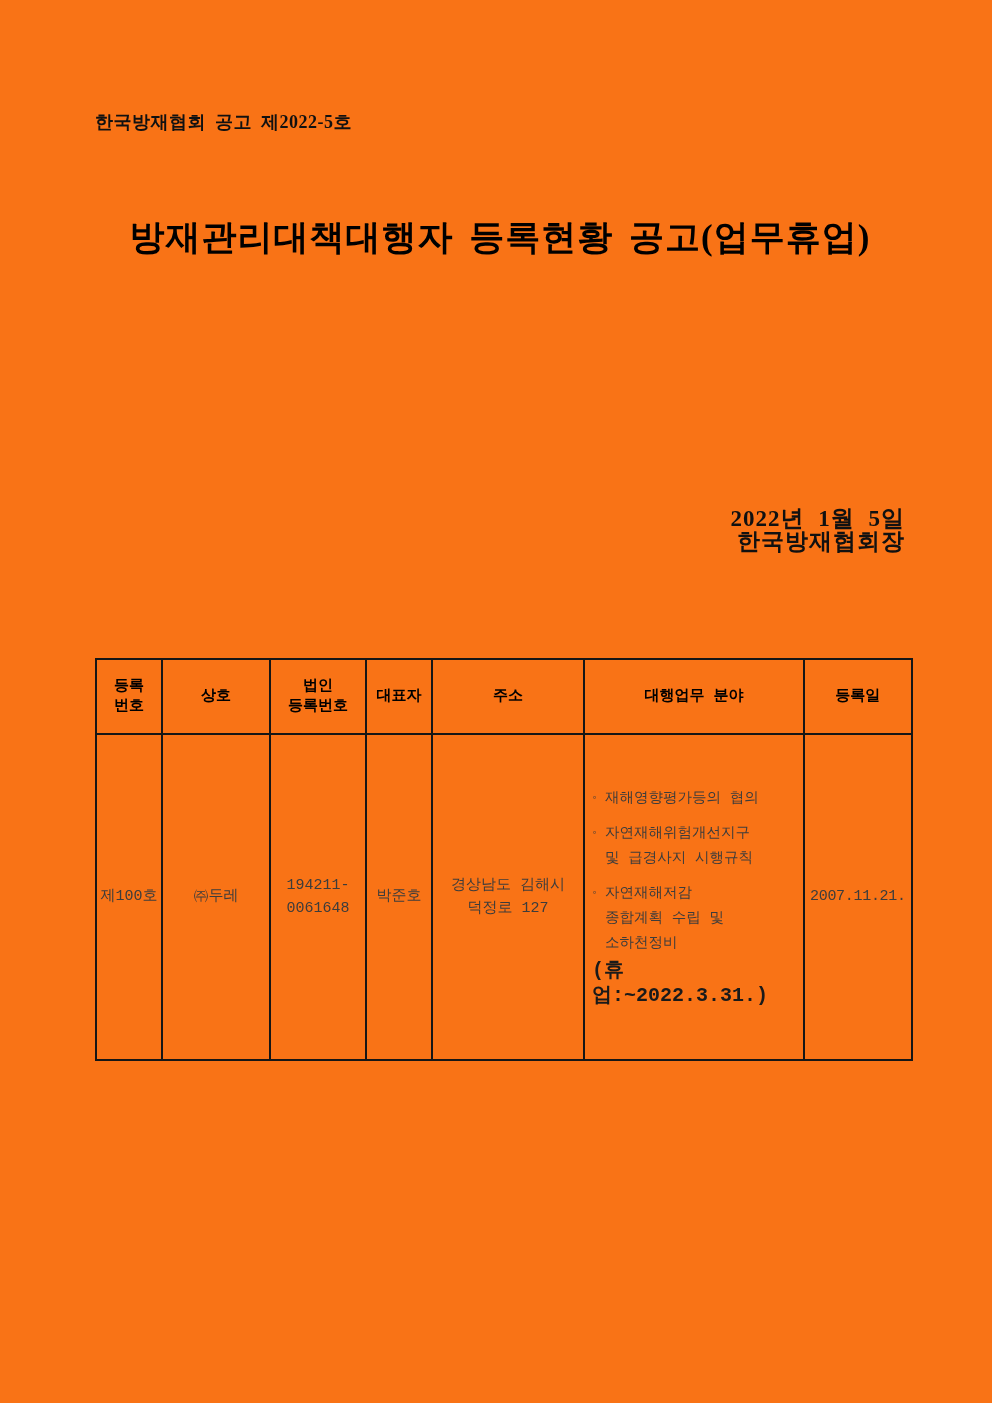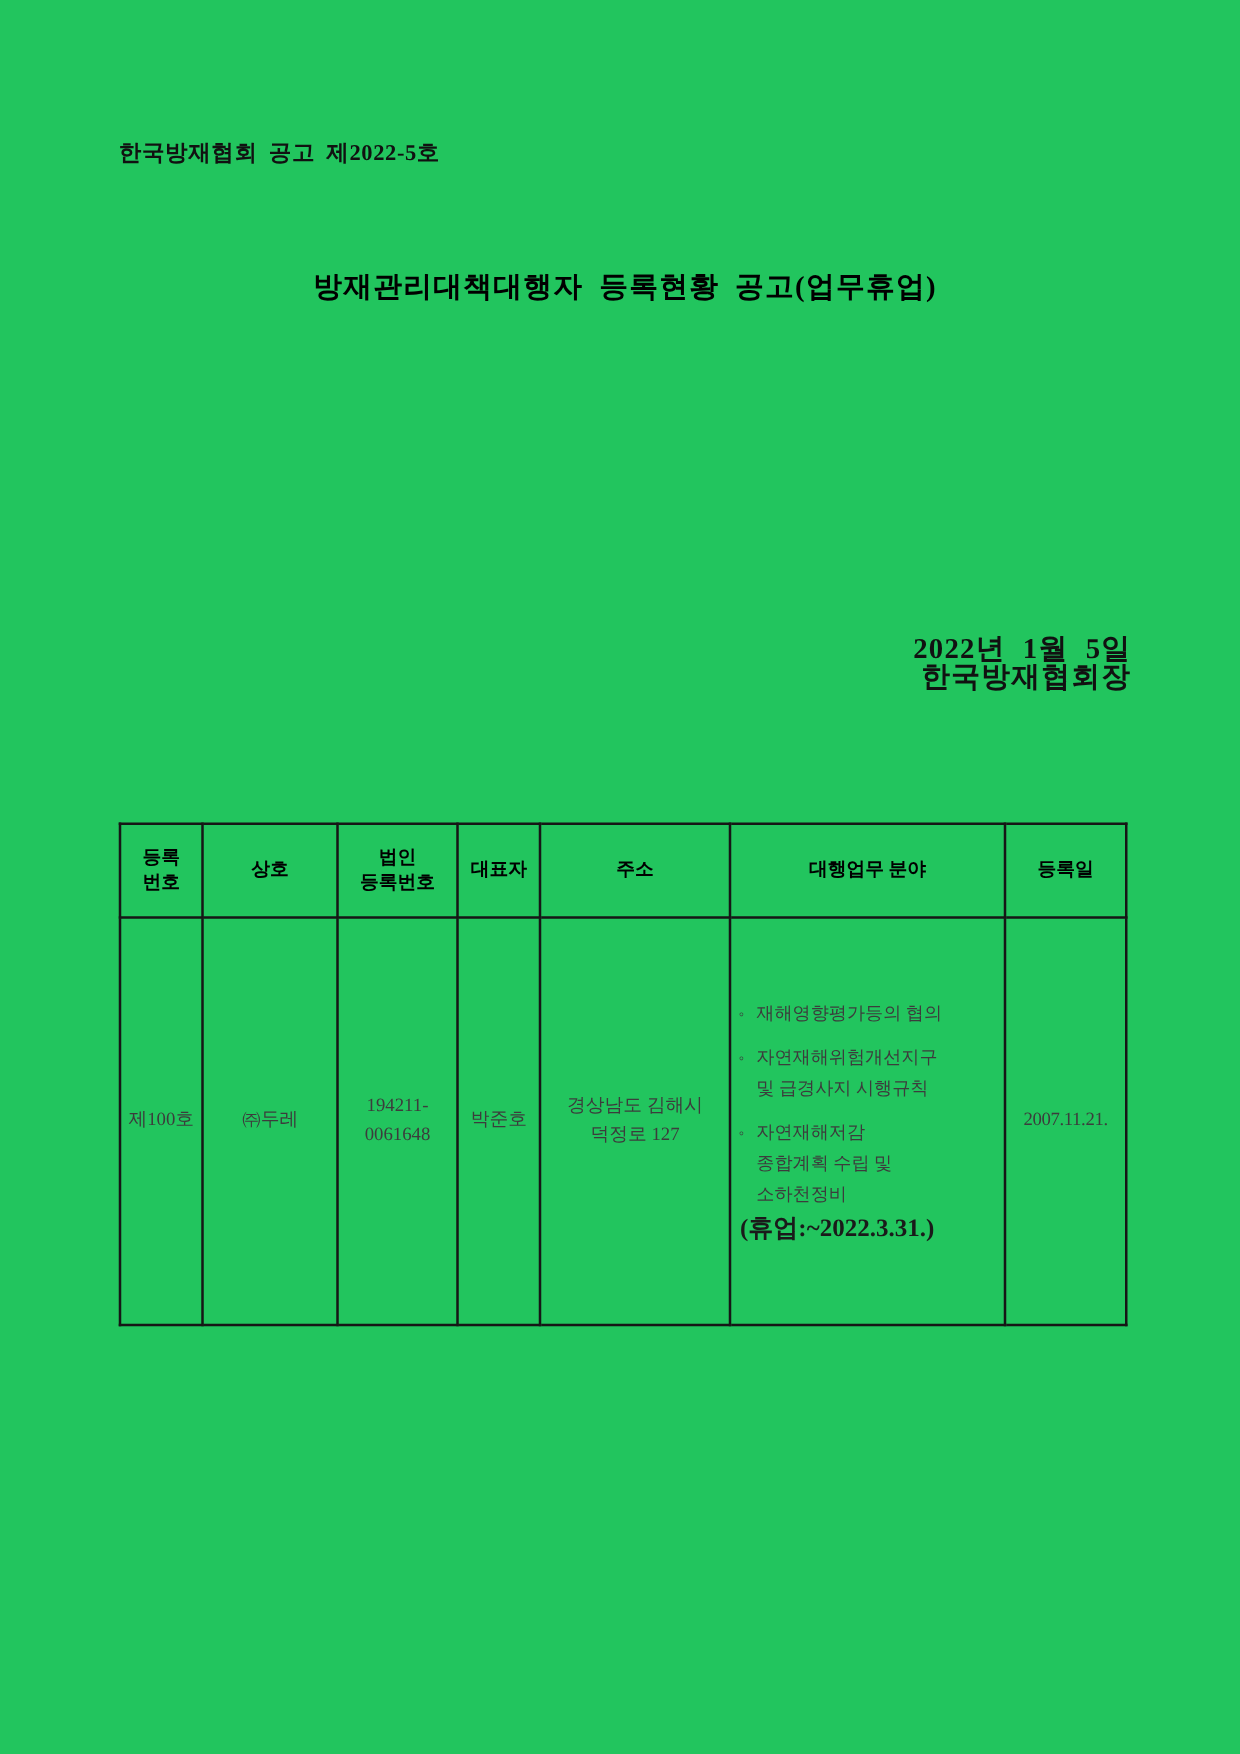--- a/index.html
+++ b/index.html
@@ -1,42 +1,42 @@
 <!DOCTYPE html>
 <html><head>
 <meta charset="utf-8">
 <style>
   * { margin: 0; padding: 0; box-sizing: border-box; }
   html, body { background: #fff; }
   .page {
     position: relative;
     width: 992px;
     height: 1403px;
-    background: #22c55e;
+    background: #f97316;
     font-family: "Liberation Serif", "DejaVu Serif", serif;
     color: #000;
     overflow: hidden;
   }
   .doc-number {
     position: absolute;
     left: 95px;
     top: 110px;
     font-size: 18px;
     font-weight: 700;
     letter-spacing: 0.5px;
     word-spacing: 4px;
     color: #111;
   }
   .doc-title {
     position: absolute;
     left: 95px;
     top: 214px;
     width: 810px;
     text-align: center;
-    font-size: 23px;
+    font-size: 35px;
     font-weight: 800;
     letter-spacing: 1px;
     word-spacing: 6px;
     color: #000;
   }
   .body-para {
     position: absolute;
     left: 95px;
     top: 350px;
     width: 812px;
@@ -68,21 +68,21 @@
   }
   .date-line { top: 503px; }
   .signer-line { top: 526px; text-align: center; }
 
   table.reg-table {
     position: absolute;
     left: 95px;
     top: 658px;
     border-collapse: collapse;
     table-layout: fixed;
-    font-family: Liberation Serif, serif;
+    font-family: Liberation Mono, monospace;
   }
   .reg-table th, .reg-table td {
     border: 2px solid #161616;
     text-align: center;
     vertical-align: middle;
     overflow: hidden;
   }
   .reg-table th {
     height: 75px;
     font-size: 15px;

